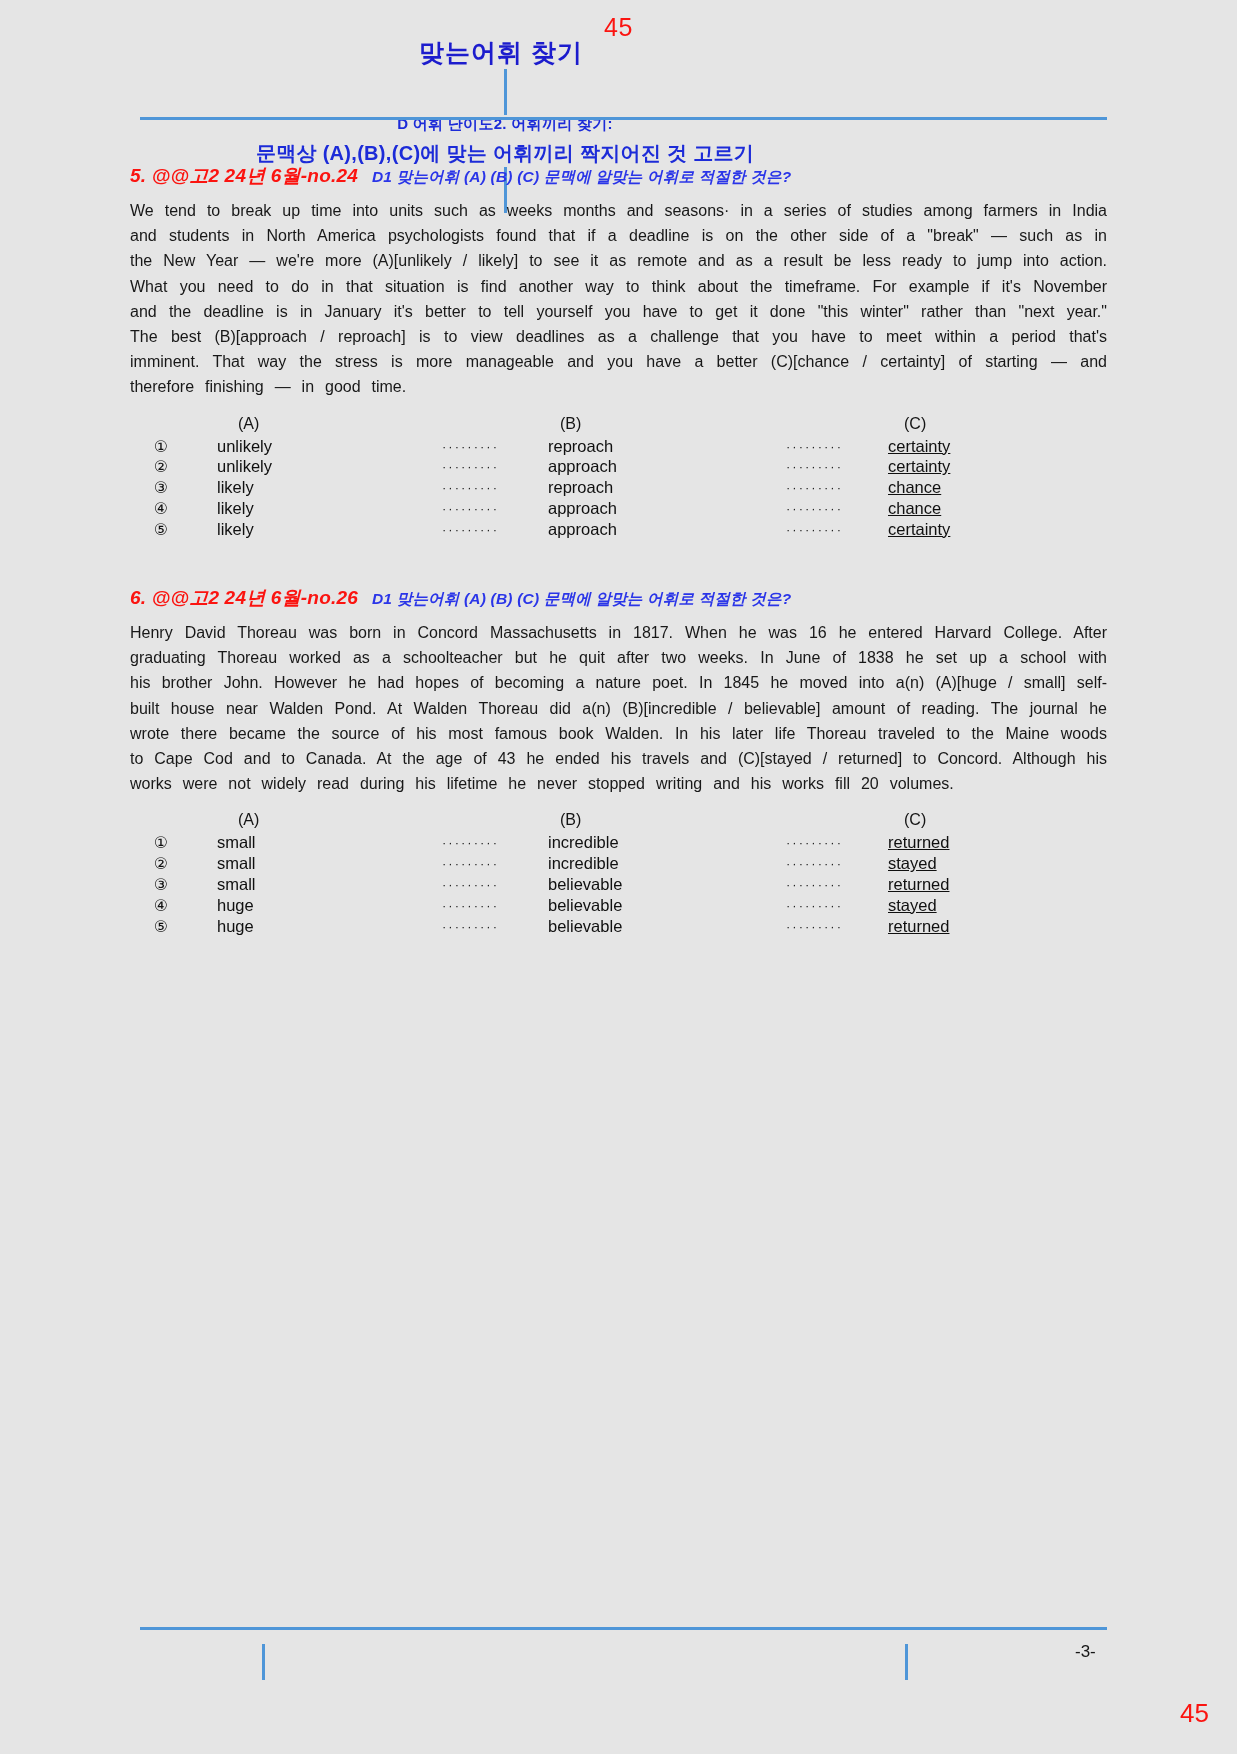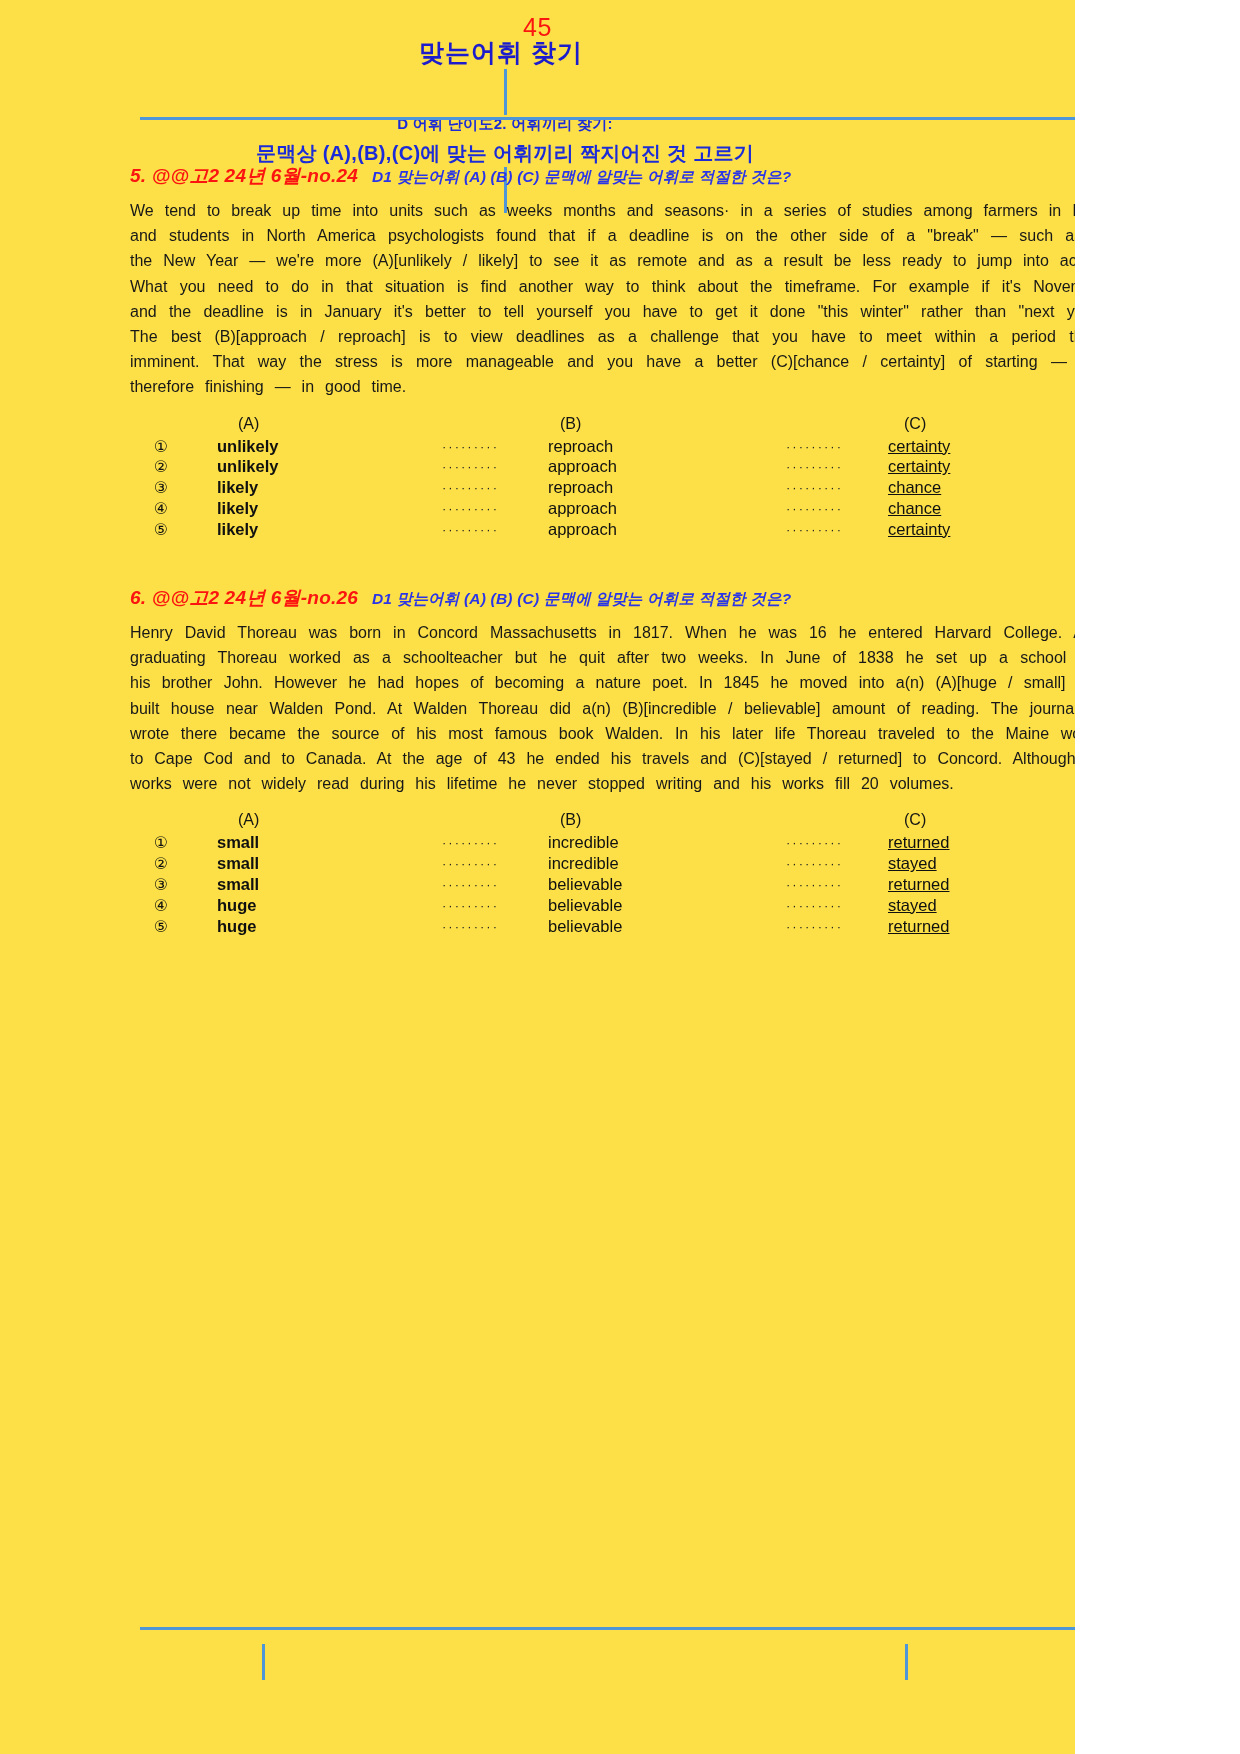--- a/index.html
+++ b/index.html
@@ -1,21 +1,21 @@
 <!DOCTYPE html>
 <html><head>
 <meta charset="utf-8">
 <title>45</title>
 <style>
   html, body { margin: 0; padding: 0; background: #ffffff; }
   .page {
     position: relative;
-    width: 1075px;
+    width: 1237px;
     height: 1754px;
-    background: #fde047;
+    background: #e5e5e5;
     overflow: hidden;
     font-family: "Liberation Sans", "DejaVu Sans", sans-serif;
     color: #161616;
   }
 
   
   .top-num {
     position: absolute;
     top: 13px; left: 0;
     width: 100%;
@@ -102,21 +102,21 @@
     display: grid;
     grid-template-columns: 62px 232px 106px 238px 100px 1fr;
     align-items: center;
   }
   .opt-head { height: 24px; font-size: 16px; color: #141414; }
   .h-a { grid-column: 2; padding-left: 46px; }
   .h-b { grid-column: 4; padding-left: 30px; }
   .h-c { grid-column: 6; padding-left: 36px; }
   .opt-row { height: 20.8px; font-size: 16.5px; color: #101010; }
   .opt-num { text-align: center; font-size: 16px; }
-  .opt-a { padding-left: 25px; font-weight: bold; }
+  .opt-a { padding-left: 25px; }
   .opt-b { padding-left: 18px; }
   .opt-c { padding-left: 20px; text-decoration: underline; }
   .opt-dots {
     padding-left: 18px;
     font-size: 13px;
     letter-spacing: 2px;
     color: #222222;
   }
 
   

